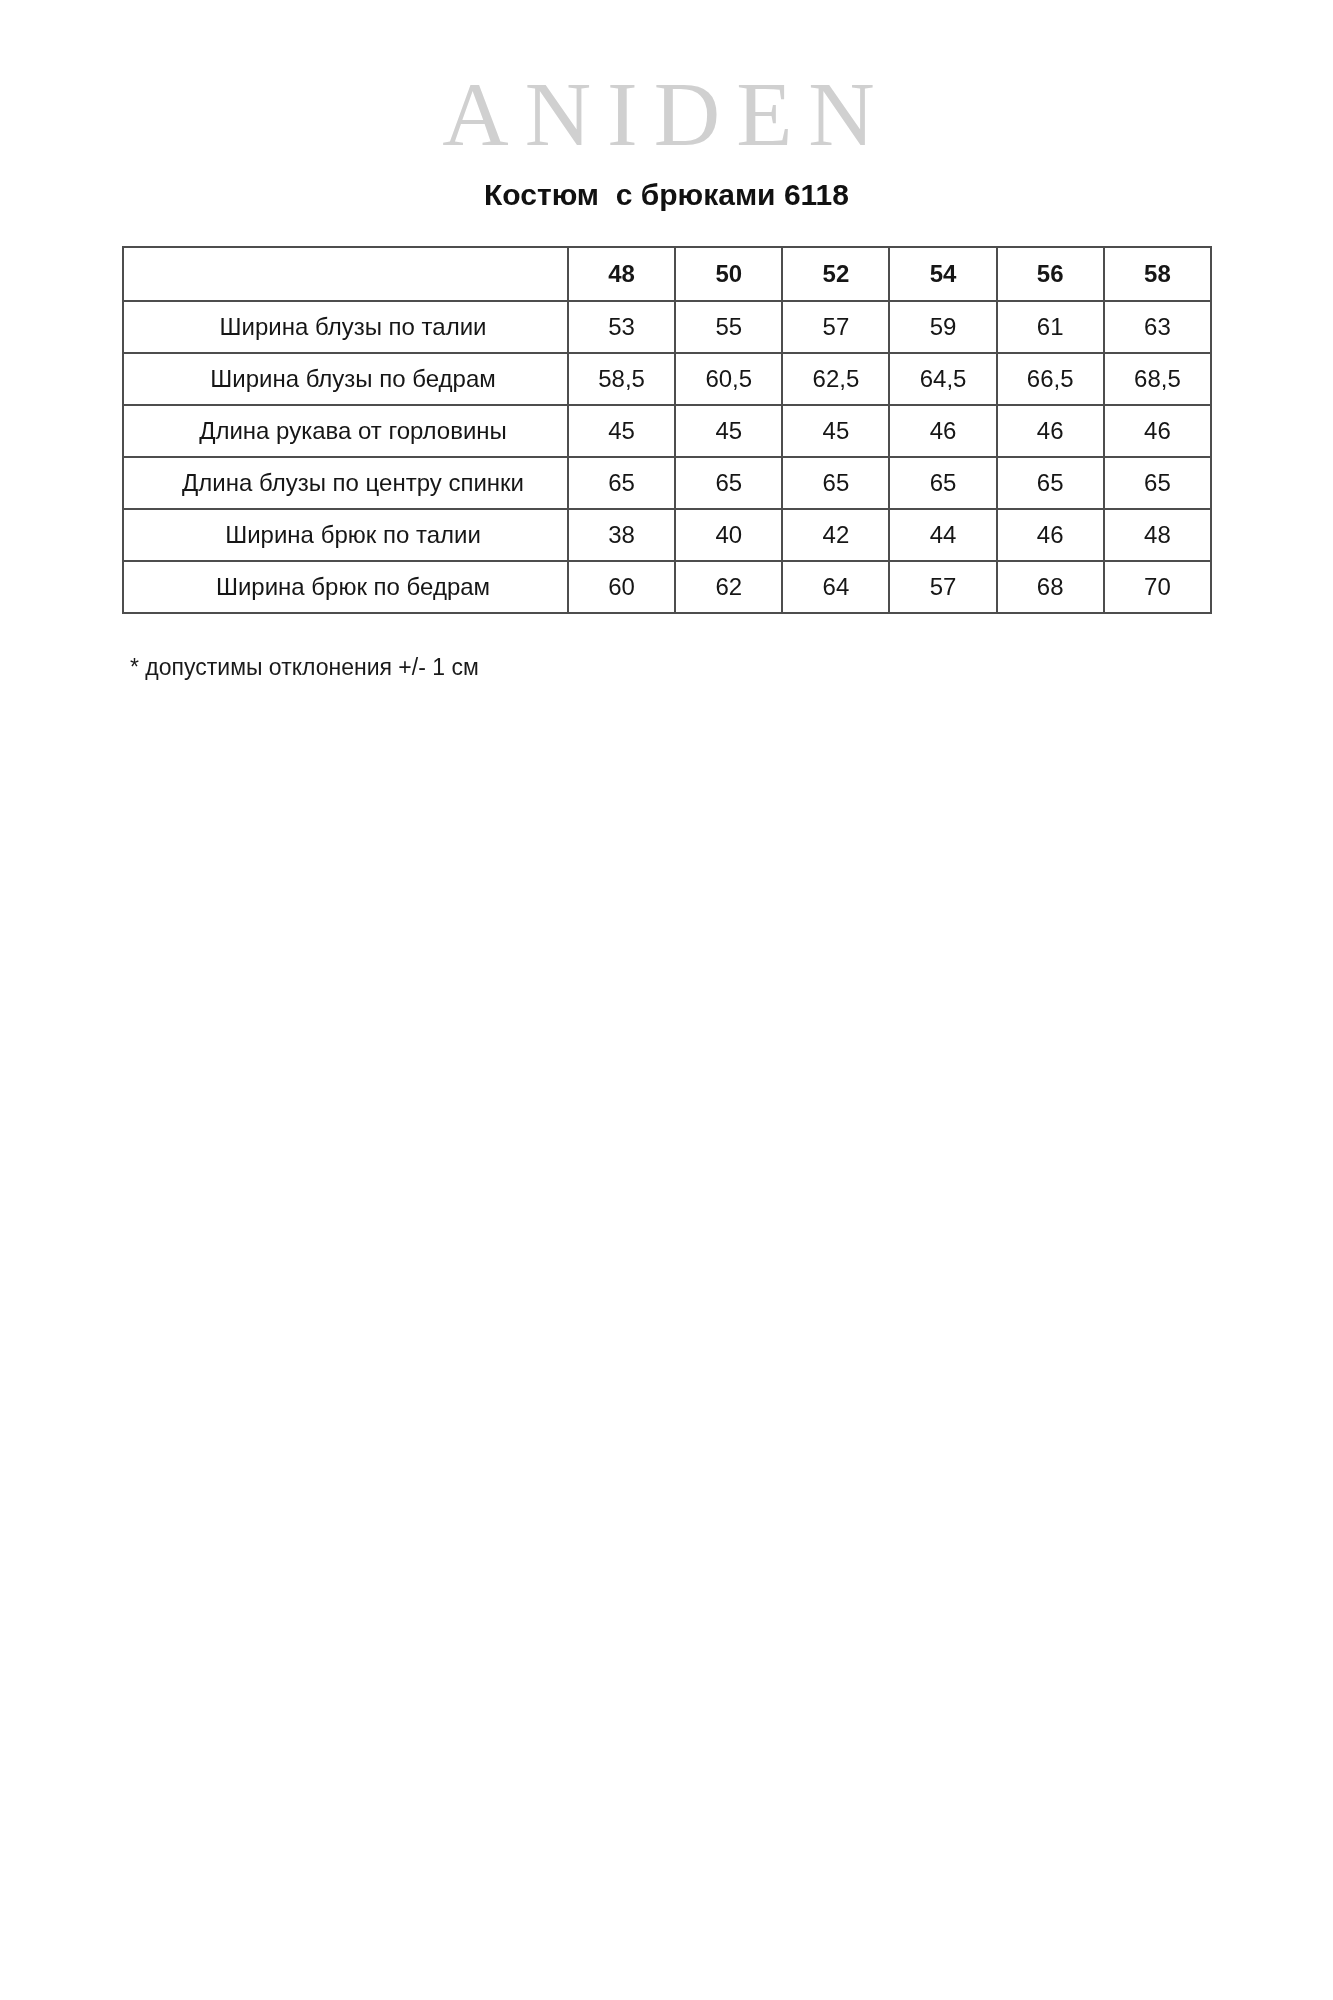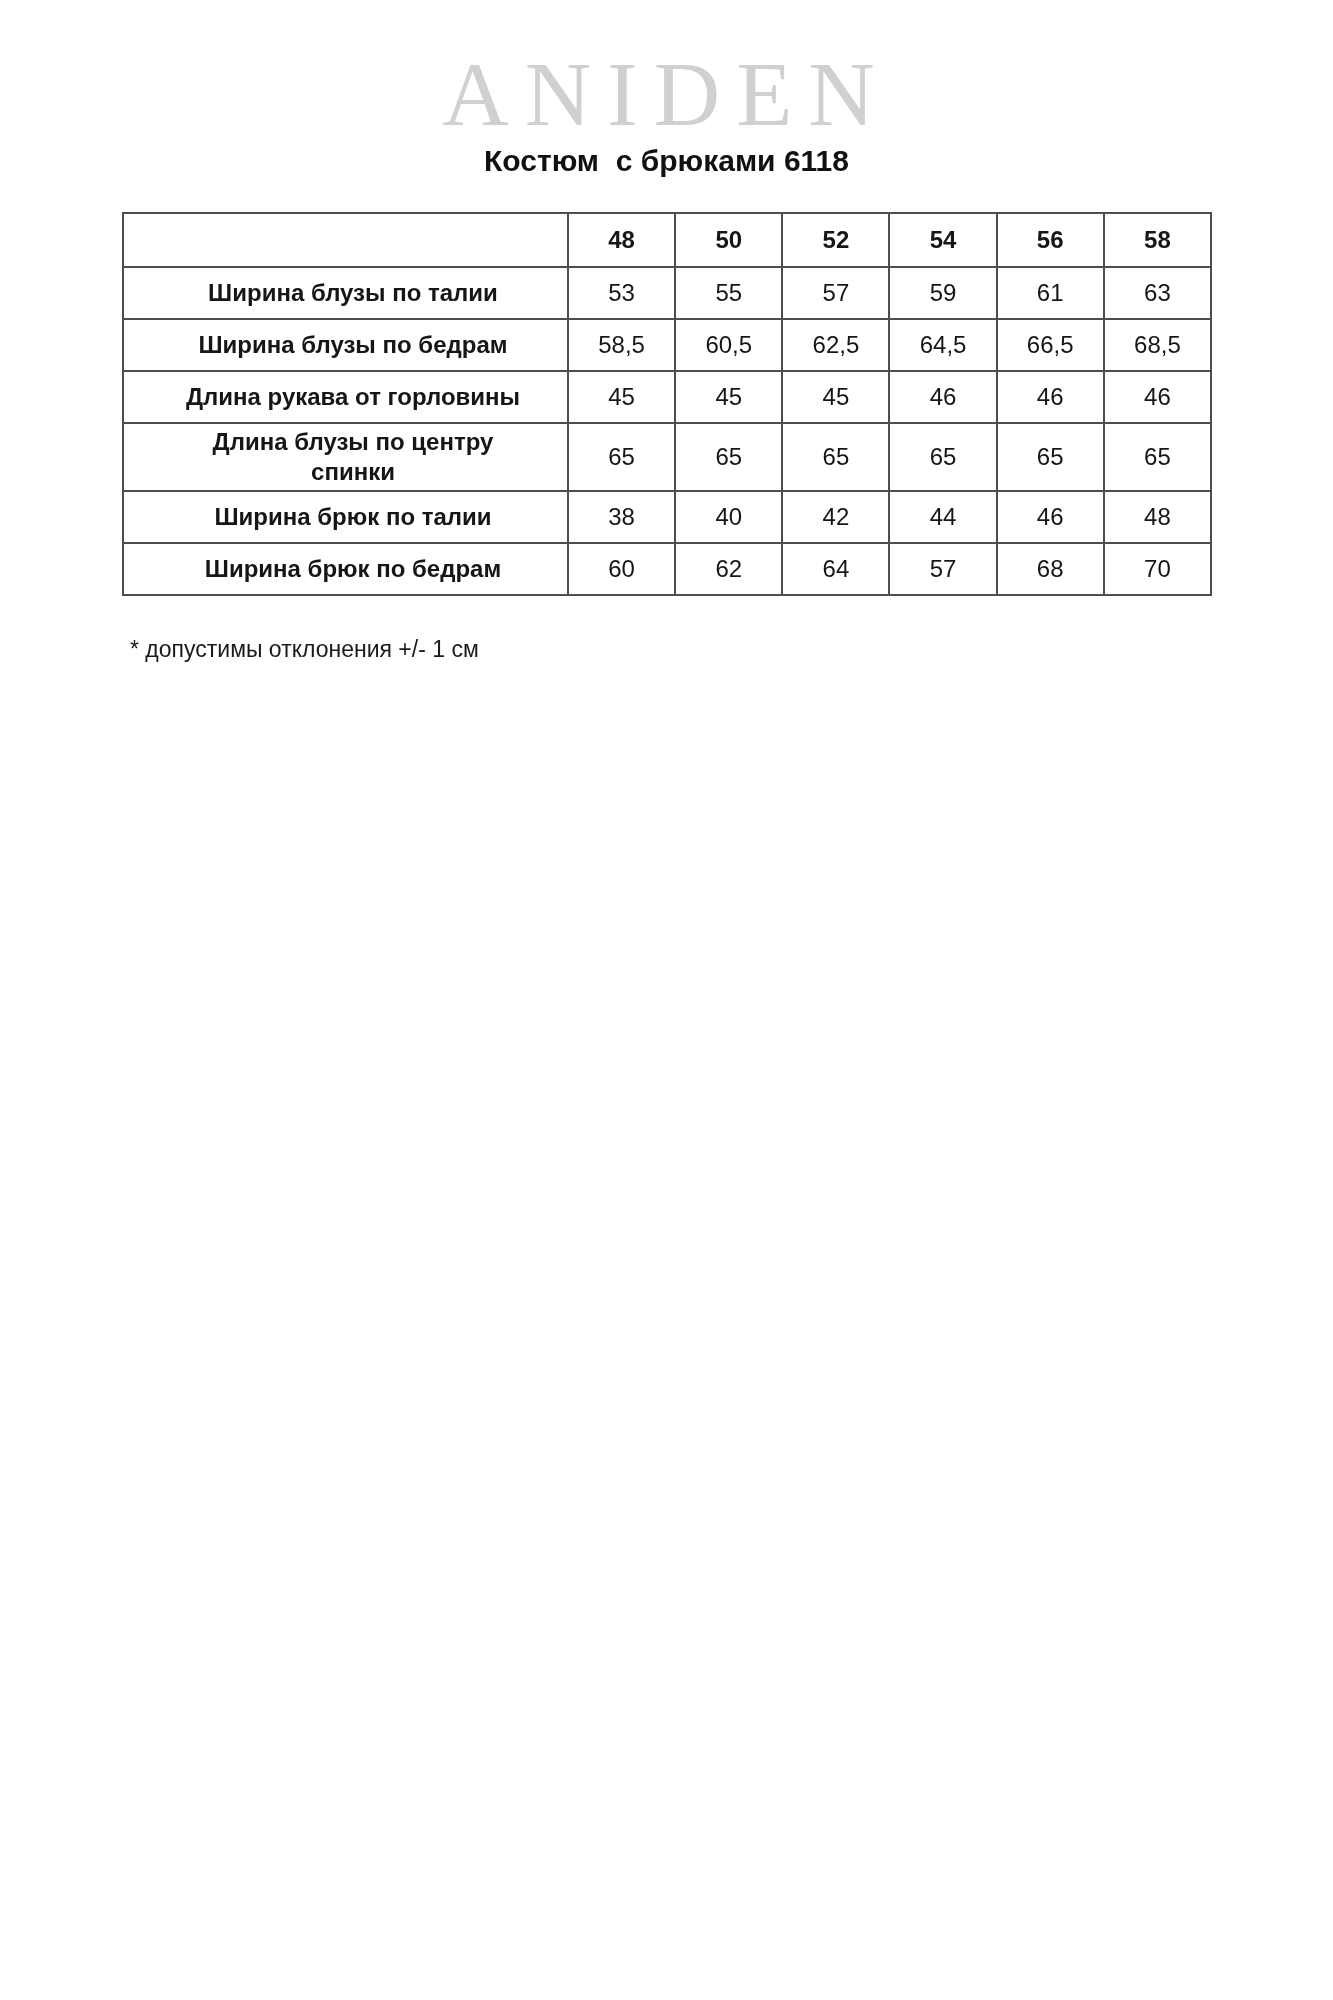--- a/index.html
+++ b/index.html
@@ -23,32 +23,33 @@
   .logo {
     text-align: center;
     font-family: "Liberation Serif", serif;
     font-weight: normal;
     font-size: 92px;
     letter-spacing: 16px;
     color: #d0d0d0;
     padding-top: 48px;
     line-height: 1.0;
     user-select: none;
+    margin-top: 20px;
   }
   .subtitle {
     text-align: center;
     font-size: 24px;
     margin-top: 2px;
     color: #1a1a1a;
   }
   .title {
     text-align: center;
     font-size: 30px;
     font-weight: bold;
-    margin-top: 4px;
+    margin-top: 18px;
     color: #111111;
     white-space: pre;
   }
   table.size-table {
     border-collapse: collapse;
     table-layout: fixed;
     width: 1090px;
     margin-left: 122px;
     margin-top: 34px;
   }
@@ -60,21 +61,21 @@
     font-size: 24px;
     padding: 3px 4px;
     background: #ffffff;
   }
   table.size-table col.label-col { width: 445px; }
   table.size-table thead th {
     font-weight: bold;
     height: 46px;
   }
   table.size-table td.row-label {
-    font-weight: bold;
+    font-weight: normal;
     height: 44px;
     padding-left: 45px;
     padding-right: 30px;
     line-height: 1.25;
     border-radius: 23px;
   }
   table.size-table td.row-value {
     font-weight: normal;
     height: 44px;
   }

